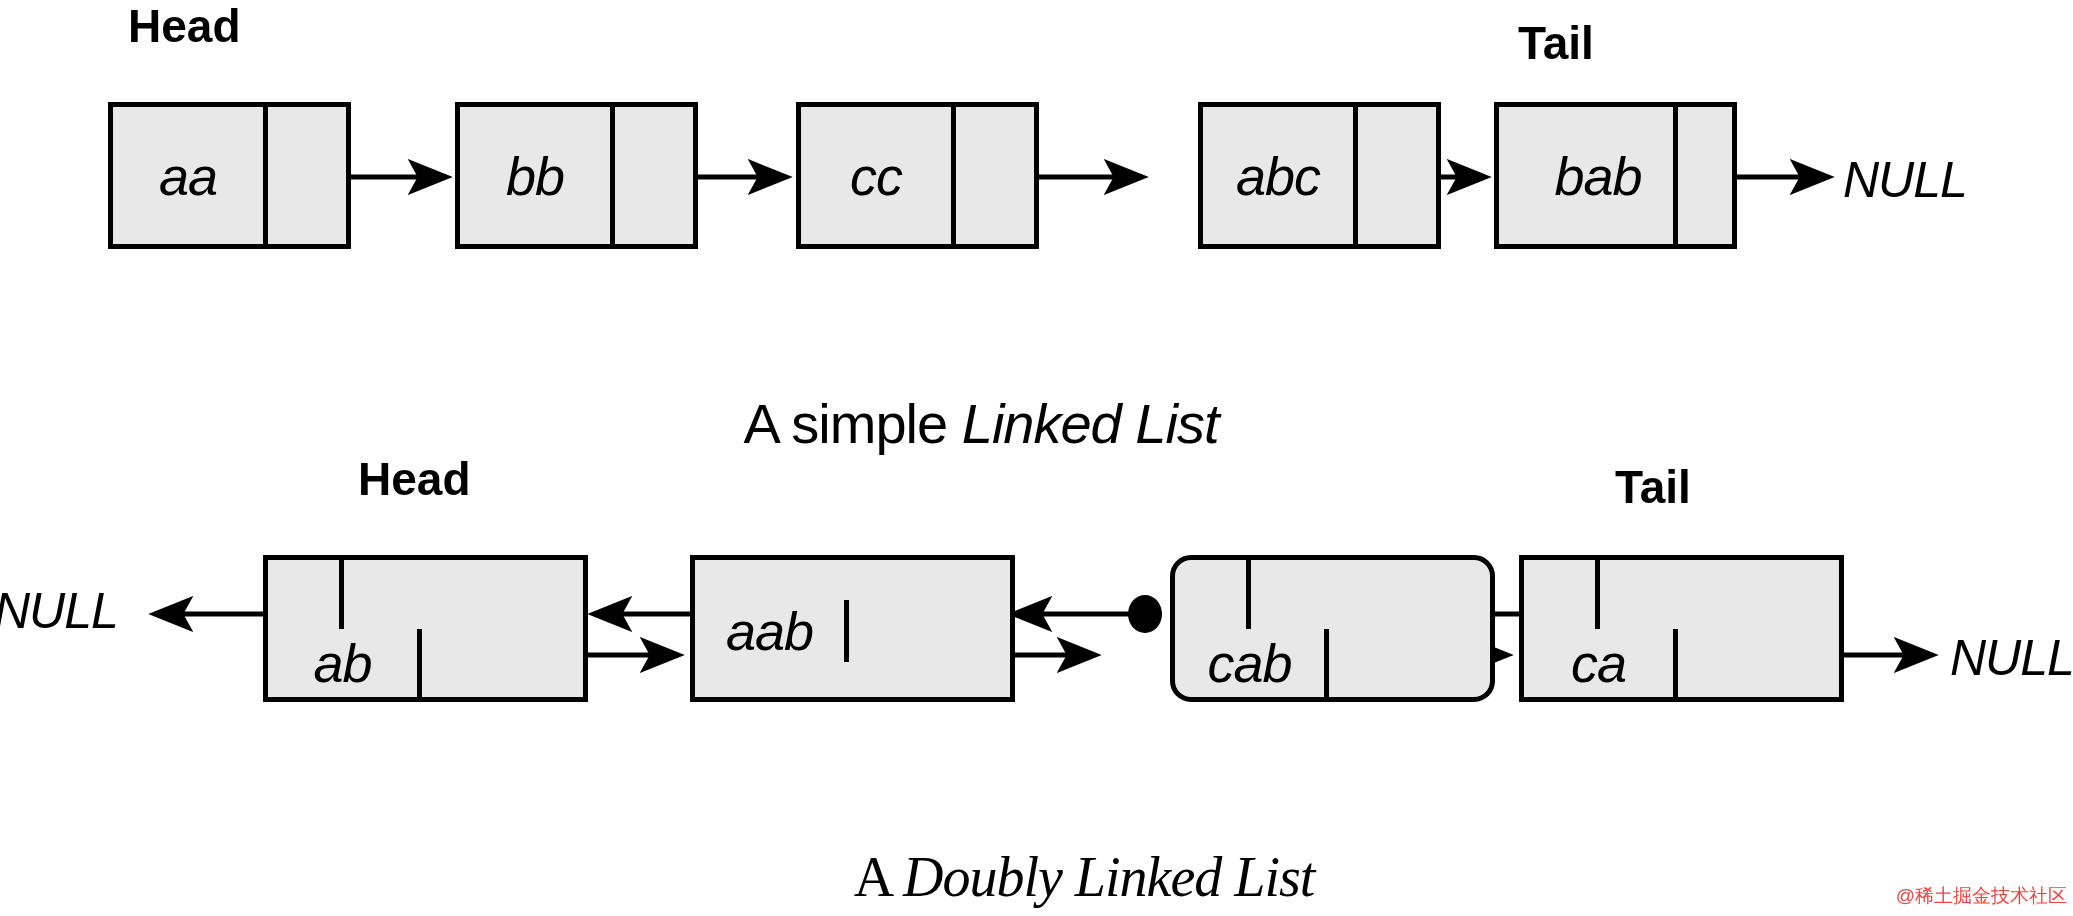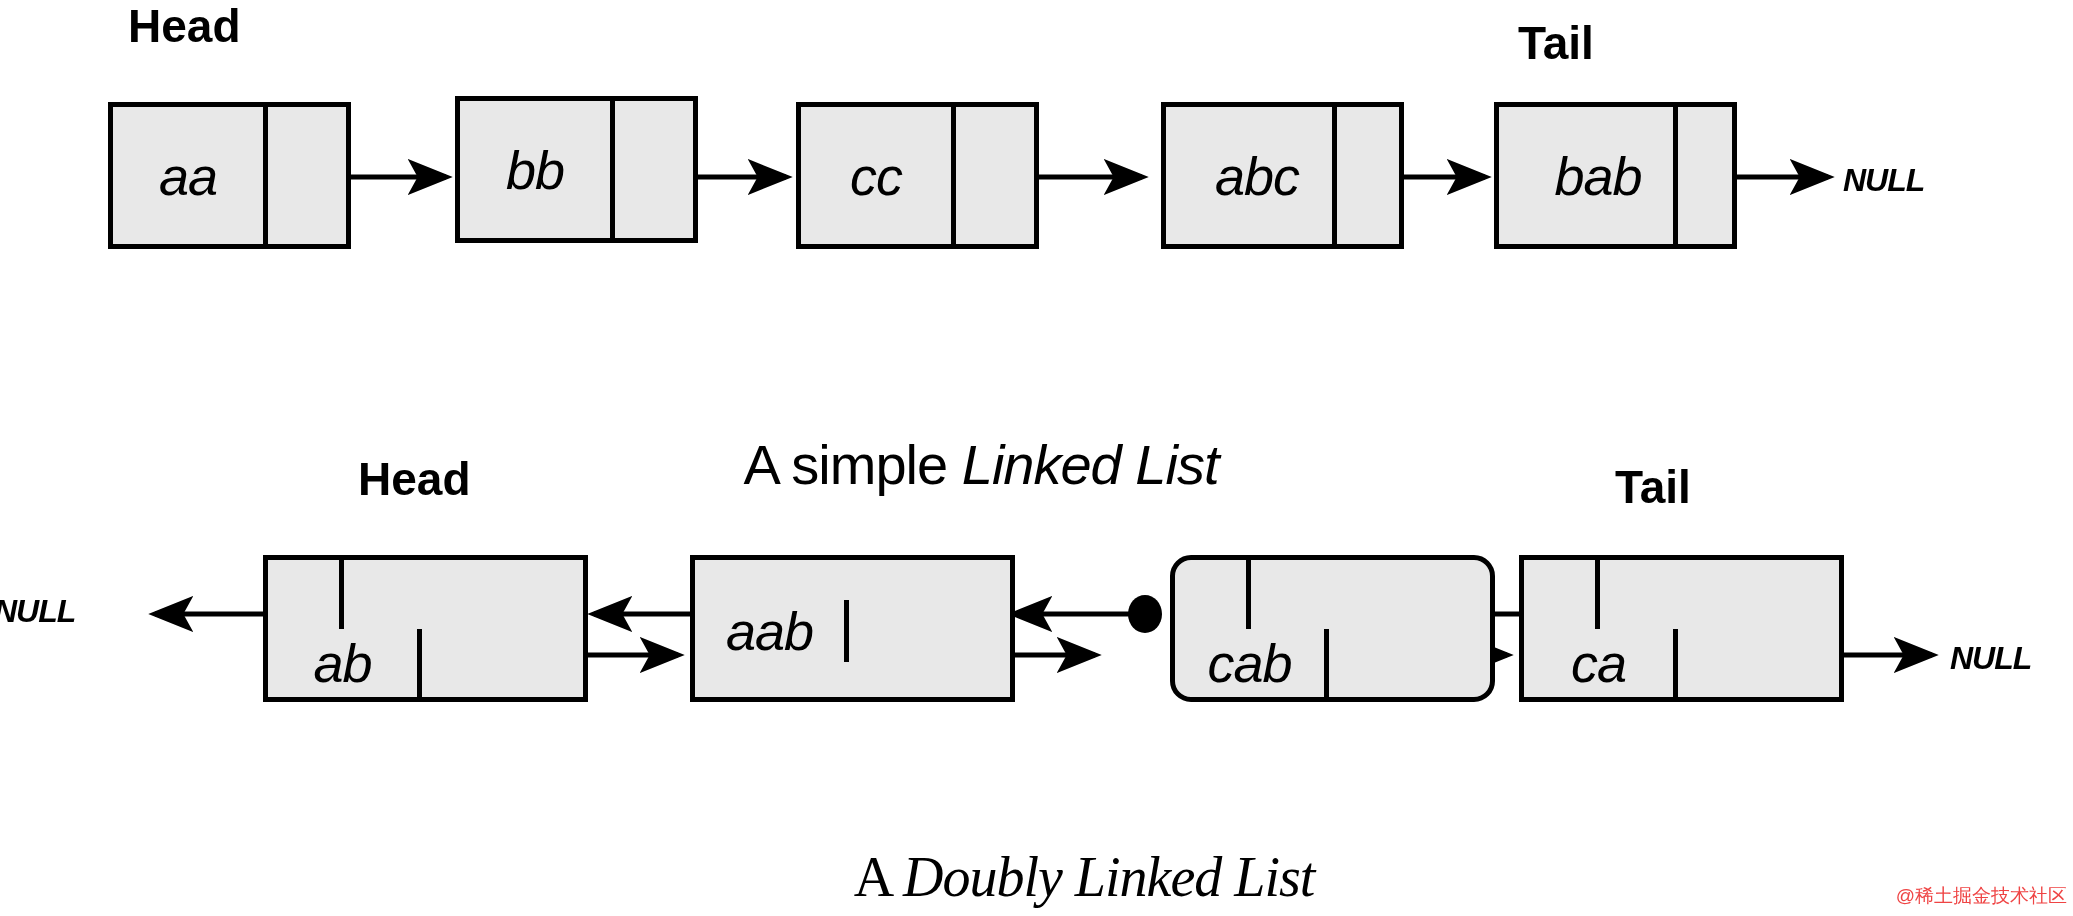--- a/index.html
+++ b/index.html
@@ -38,25 +38,24 @@
   .hlabel {
     position: absolute;
     font-weight: bold;
     font-size: 46px;
     line-height: 1;
     white-space: nowrap;
   }
   .null {
     position: absolute;
     font-style: italic;
-    font-size: 32px;
+    font-size: 50px;
     line-height: 52px;
     letter-spacing: -1px;
     white-space: nowrap;
-    font-weight: bold;
   }
   .caption {
     position: absolute;
     font-size: 56px;
     line-height: 1;
     letter-spacing: -1px;
     white-space: nowrap;
     transform: translateX(-50%);
   }
   .caption i { font-style: italic; }
@@ -117,40 +116,40 @@
   <ellipse class="dot" cx="1792" cy="655" rx="17" ry="19"></ellipse>
 </svg>
 
 <div class="hlabel" style="left:128px; top:3px;">Head</div>
 <div class="hlabel" style="left:1518px; top:20px;">Tail</div>
 
 <div class="node simple" style="left:108px; top:102px;align-items:flex-end;">
   <div class="cell data">aa</div>
   <div class="cell ptr"></div>
 </div>
-<div class="node simple" style="left:455px; top:96px;">
+<div class="node simple" style="left:455px; top:102px;">
   <div class="cell data">bb</div>
   <div class="cell ptr"></div>
 </div>
 <div class="node simple" style="left:796px; top:102px;">
   <div class="cell data">cc</div>
   <div class="cell ptr"></div>
 </div>
-<div class="node simple" style="left:1161px; top:102px;padding-left:16px;">
+<div class="node simple" style="left:1198px; top:102px;">
   <div class="cell data">abc</div>
   <div class="cell ptr"></div>
 </div>
 <div class="node simple" style="left:1494px; top:102px;padding-left:24px;">
   <div class="cell data">bab</div>
   <div class="cell ptr"></div>
 </div>
 
 <div class="null" style="left:1843px; top:154px;">NULL</div>
 
-<div class="caption" style="left:981px; top:396px;margin-top:41px;">
+<div class="caption" style="left:981px; top:396px;">
   <span>A simple </span><i>Linked List</i>
 </div>
 
 <div class="hlabel" style="left:358px; top:456px;">Head</div>
 <div class="hlabel" style="left:1615px; top:464px;">Tail</div>
 
 <div class="null" style="left:-6px; top:585px;">NULL</div>
 
 <div class="node doubly" style="left:263px; top:555px;">
   <div class="cell prev"></div>

